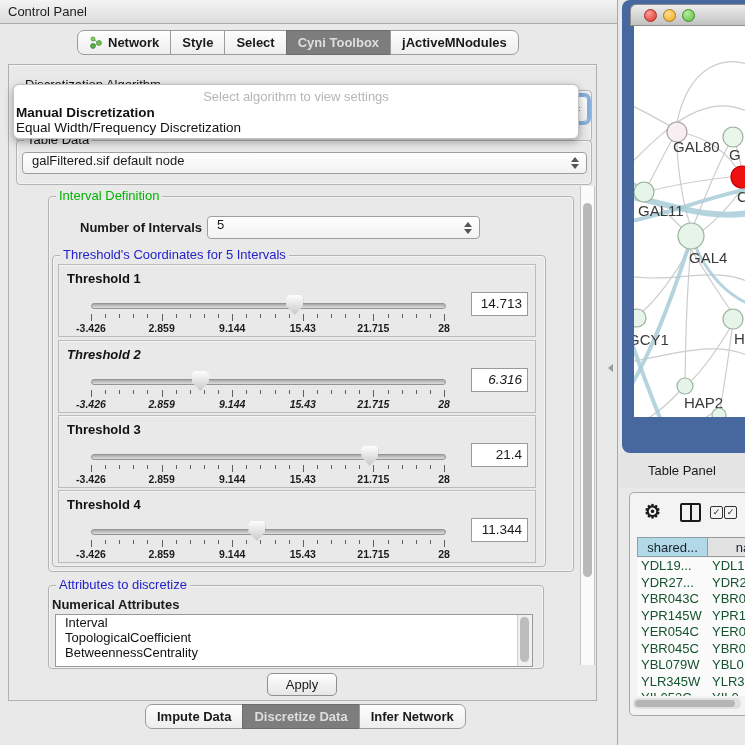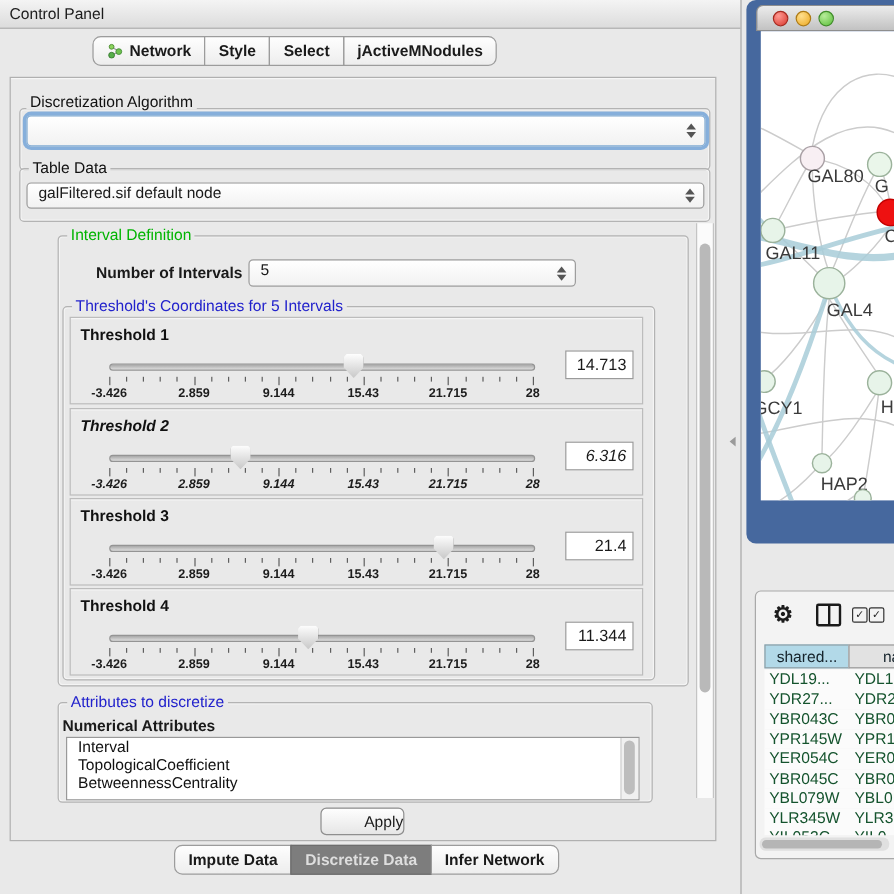--- a/index.html
+++ b/index.html
@@ -69,21 +69,21 @@
   .attrlist{left:55px;top:614px;width:476px;height:51px;background:#fff;border:1px solid #999;overflow:hidden;}
   .aitem{height:15px;line-height:15px;padding-left:9px;font-size:13px;color:#111;white-space:nowrap;}
   .vscroll{position:absolute;right:0;top:0;width:14px;height:100%;background:#f0f0f0;border-left:1px solid #d0d0d0;}
   .vthumb{position:absolute;left:2px;top:2px;width:9px;border-radius:5px;background:#bdbdbd;}
 
   
   .oscroll{left:580px;top:186px;width:15px;height:479px;background:#fbfbfb;border-left:1px solid #c4c4c4;border-right:1px solid #c4c4c4;box-sizing:border-box;}
   .othumb{position:absolute;left:2px;top:17px;width:9px;height:374px;background:#b9b9b9;border-radius:5px;}
 
   .button{background:linear-gradient(#fefefe,#e6e6e6);border:1px solid #8f8f8f;border-radius:5px;
-          text-align:right;font-size:13px;line-height:21px;}
+          text-align:center;font-size:13px;line-height:21px;}
 
   .rightborder{left:617px;top:0;width:1px;height:745px;background:#a8a8a8;}
   .splitterhandle{left:608px;top:364px;width:0;height:0;border-top:4px solid transparent;border-bottom:4px solid transparent;border-right:5px solid #9a9a9a;}
 
   
   .netwin{left:622px;top:0;width:123px;height:453px;background:#46689e;border-radius:8px 0 0 8px;}
   .mactb{position:absolute;left:8px;top:4px;width:115px;height:22px;background:linear-gradient(#ececec,#c2c2c2);
          border:1px solid #8e8e8e;border-right:none;border-radius:6px 0 0 0;box-sizing:border-box;}
   .light{position:absolute;top:4px;width:13px;height:13px;border-radius:50%;box-sizing:border-box;}
   .l-red{left:13px;background:radial-gradient(circle at 35% 30%,#ff9a93,#d8372c);border:1px solid #a52a20;}
@@ -130,33 +130,43 @@
           </svg>
         </span>
         <span>Network</span>
       </div>
       <div class="seg">
         <span>Style</span>
       </div>
       <div class="seg">
         <span>Select</span>
       </div>
+      <div class="seg selected">
+        <span>Cyni Toolbox</span>
+      </div>
       <div class="seg">
         <span>jActiveMNodules</span>
       </div>
     </div>
 
   <div class="abs outerpanel"></div>
 
   <div class="abs group" style="left:16px;top:90px;width:574px;height:50px;"></div>
   <div class="abs gtitle gt-black" style="left:22px;top:78px;">Discretization Algorithm</div>
   <div class="abs combo focus" style="left:22px;top:96px;width:566px;height:26px;">
       <span class="spin"></span>
     </div>
 
+  <div class="abs popup">
+    <div class="phint">Select algorithm to view settings</div>
+    <div id="popup-items">
+        <div class="pitem bold" style="top: 20px;">Manual Discretization</div>
+        <div class="pitem" style="top: 35px;">Equal Width/Frequency Discretization</div>
+      </div>
+  </div>
 
   <div class="abs group" style="left:16px;top:140px;width:574px;height:43px;"></div>
   <div class="abs gtitle gt-black" style="left:24px;top:133px;">Table Data</div>
   <div class="abs combo" style="left:22px;top:152px;width:565px;height:22px;">
     <span>galFiltered.sif default node</span>
     <span class="spin"></span>
   </div>
 
   <div class="abs group" style="left:48px;top:196px;width:524px;height:374px;"></div>
   <div class="abs gtitle gt-green" style="left:56px;top:189px;">Interval Definition</div>
@@ -254,20 +264,23 @@
           <text x="-6" y="319" font-size="15" fill="#3a3a3a" font-family="&quot;Liberation Sans&quot;,sans-serif">GCY1</text>
           <circle cx="99" cy="293" r="10" fill="#e7f4e9" stroke="#9bb29b" stroke-width="1.2"></circle>
           <text x="100" y="318" font-size="15" fill="#3a3a3a" font-family="&quot;Liberation Sans&quot;,sans-serif">H</text>
           <circle cx="51" cy="360" r="8" fill="#e7f4e9" stroke="#9bb29b" stroke-width="1.2"></circle>
           <text x="50" y="382" font-size="15" fill="#3a3a3a" font-family="&quot;Liberation Sans&quot;,sans-serif">HAP2</text>
           <circle cx="85" cy="389" r="7" fill="#e7f4e9" stroke="#9bb29b" stroke-width="1.2"></circle>
         </svg>
     </div>
   </div>
 
+  <div class="abs tp-bar">
+    <span>Table Panel</span>
+  </div>
   <div class="abs tp-panel"></div>
   <div class="abs gear">⚙</div>
   <div class="abs splitic"></div>
   <div class="abs cbx" style="left:710px;">✓</div>
   <div class="abs cbx" style="left:724px;">✓</div>
   <div class="abs hcell hc1">shared...</div>
   <div class="abs hcell hc2">na</div>
   <div id="tp-rows">
       <div class="abs trow" style="top: 558px;">
         <span class="c1">YDL19...</span>

